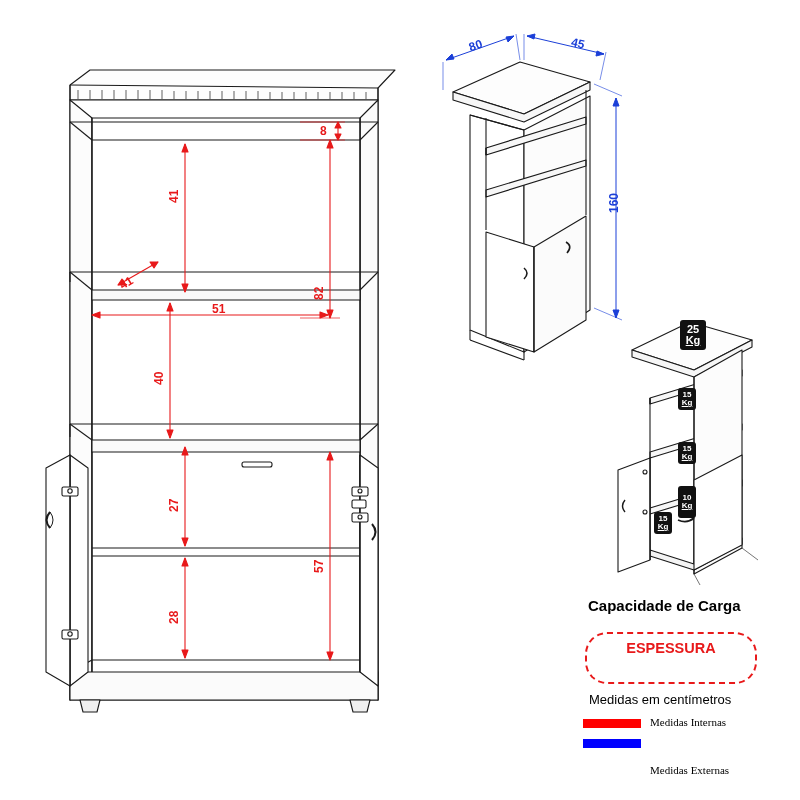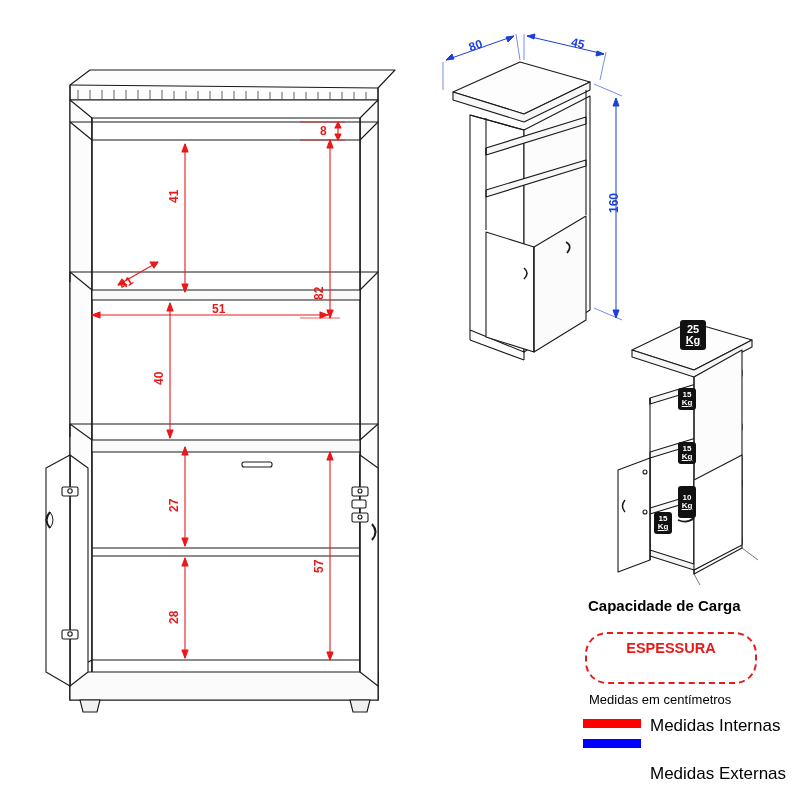--- a/index.html
+++ b/index.html
@@ -40,22 +40,23 @@
     color: #1b3fd8;
     font-weight: bold;
     font-size: 12px;
   }
   .cap-title {
     font-size: 15px;
     font-weight: bold;
     color: #000;
   }
   .legend-txt {
-    font-size: 17px;
+    font-size: 11px;
     color: #000;
+    font-family: Liberation Serif, serif;
   }
   .esp-box {
     position: absolute;
     border: 2.5px dashed #e8191a;
     border-radius: 22px;
     text-align: center;
     color: #e8191a;
     font-weight: bold;
     font-size: 14.5px;
     line-height: 17px;

